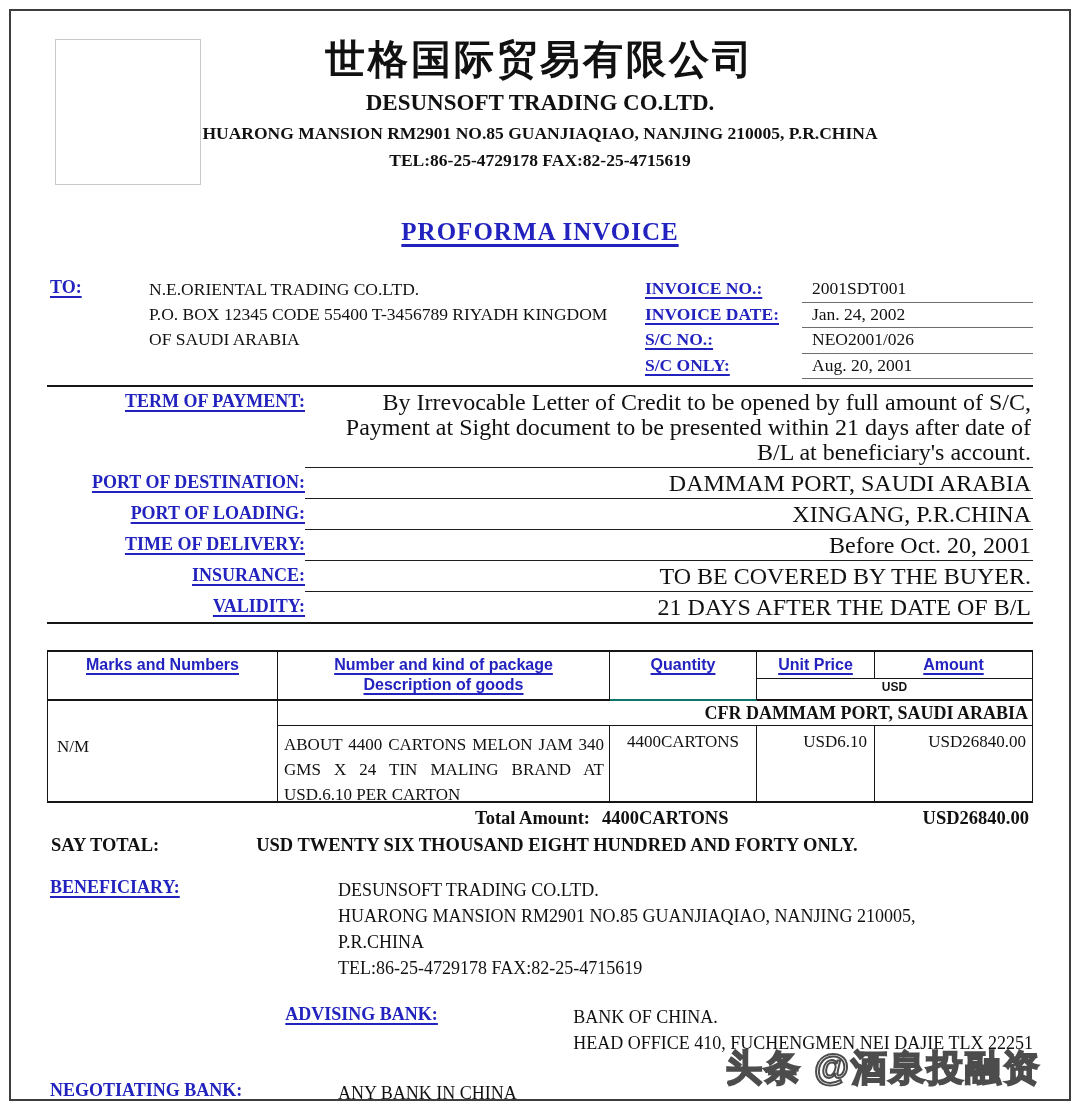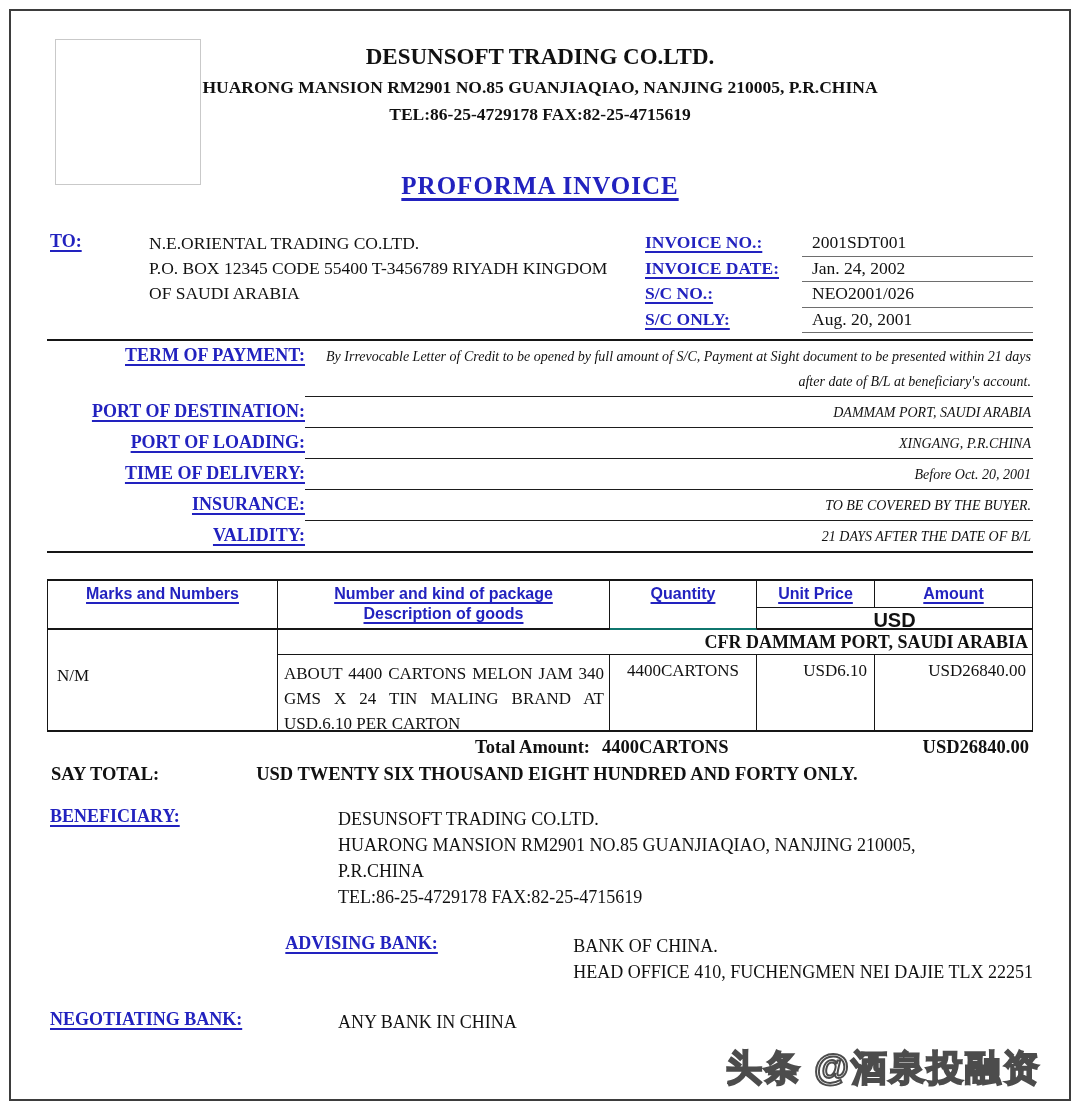--- a/index.html
+++ b/index.html
@@ -35,40 +35,40 @@
   .meta-block { flex:1; }
   .meta-row { display:flex; height:25.6px; }
   .meta-label { width:168px; font-size:17.5px; line-height:22px; }
   .meta-value { flex:1; font-size:17.5px; line-height:22px; padding-left:10px; border-bottom:1.5px solid #6e6e6e; margin-left:-11px; }
 
   
   .terms { margin-top:6px; border-top:2.5px solid #161616; border-bottom:2.5px solid #161616;text-align:right; }
   .terms-row { display:flex; }
   .terms-label { width:258px; padding:3px 0 0 3px; font-size:18px; }
   .terms-label .lbl { line-height:23px; }
-  .terms-value { flex:1; font-size:14px; line-height:25px; padding:3px 2px 2px 6px;font-style:italic; }
+  .terms-value { flex:1; font-size:24px; line-height:25px; padding:3px 2px 2px 6px; }
   .terms-row .terms-value { border-bottom:1.5px solid #1d1d1d; }
   .terms-row:last-child .terms-value { border-bottom:none; }
 
   
   .goods { margin-top:26px; display:grid;
     grid-template-columns:230px 332px 147px 118px 1fr;
     grid-template-rows:27px 22px 25px 75px;
     border:1px solid #161616; border-top-width:2px; border-bottom-width:2px;
     font-size:17px;
   }
   .goods .hcell { font-family:"Liberation Sans", sans-serif; font-size:16px; text-align:center; padding-top:3px; }
   .goods .hcell span { display:inline-block; line-height:20px; }
   .c-marks-h { grid-row:1/3; grid-column:1; border-right:1px solid #161616; border-bottom:2px solid #161616; }
   .c-pkg-h   { grid-row:1/3; grid-column:2; border-right:1px solid #161616; border-bottom:2px solid #161616; }
   .c-qty-h   { grid-row:1/3; grid-column:3; border-right:1px solid #161616; border-bottom:2px solid #0f766e; }
   .c-unit-h  { grid-row:1;   grid-column:4; border-right:1px solid #161616; border-bottom:1px solid #161616; }
   .c-amt-h   { grid-row:1;   grid-column:5; border-bottom:1px solid #161616; }
   .c-usd     { grid-row:2;   grid-column:4/6; border-bottom:2px solid #161616; text-align:center;
-               font-family:"Liberation Sans", sans-serif; font-weight:bold; font-size:20px; padding-top:1px; }
+               font-family:"Liberation Sans", sans-serif; font-weight:bold; font-size:12px; padding-top:1px; }
   .c-cfr-blank { grid-row:3; grid-column:1; border-right:1px solid #161616; }
   .c-cfr     { grid-row:3; grid-column:2/6; border-bottom:1px solid #161616; text-align:right;
                font-weight:bold; font-size:18px; padding:2px 4px 0 0; }
   .c-nm      { grid-row:4; grid-column:1; border-right:1px solid #161616; padding:11px 0 0 9px; }
   .c-desc    { grid-row:4; grid-column:2; border-right:1px solid #161616; padding:6px 5px 0 6px;
                text-align:justify; line-height:25px; }
   .c-qty     { grid-row:4; grid-column:3; border-right:1px solid #161616; text-align:center; padding-top:6px; }
   .c-unit    { grid-row:4; grid-column:4; border-right:1px solid #161616; text-align:right; padding:6px 7px 0 0; }
   .c-amt     { grid-row:4; grid-column:5; text-align:right; padding:6px 6px 0 0; }
 
@@ -93,20 +93,21 @@
     color:rgba(255,255,255,0.92); -webkit-text-stroke:2px #4c4c4c;
   }
 </style>
 </head>
 <body>
 
 <div class="page">
 
   <div class="header">
     <div class="logo-box"></div>
+    <div class="company-cn">世格国际贸易有限公司</div>
     <div class="company-en">DESUNSOFT TRADING CO.LTD.</div>
     <div class="company-addr">HUARONG MANSION RM2901 NO.85 GUANJIAQIAO, NANJING 210005, P.R.CHINA</div>
     <div class="company-tel">TEL:86-25-4729178 FAX:82-25-4715619</div>
   </div>
 
   <div class="title-row">
     <span class="doc-title">PROFORMA INVOICE</span>
   </div>
 
   <div class="info">

